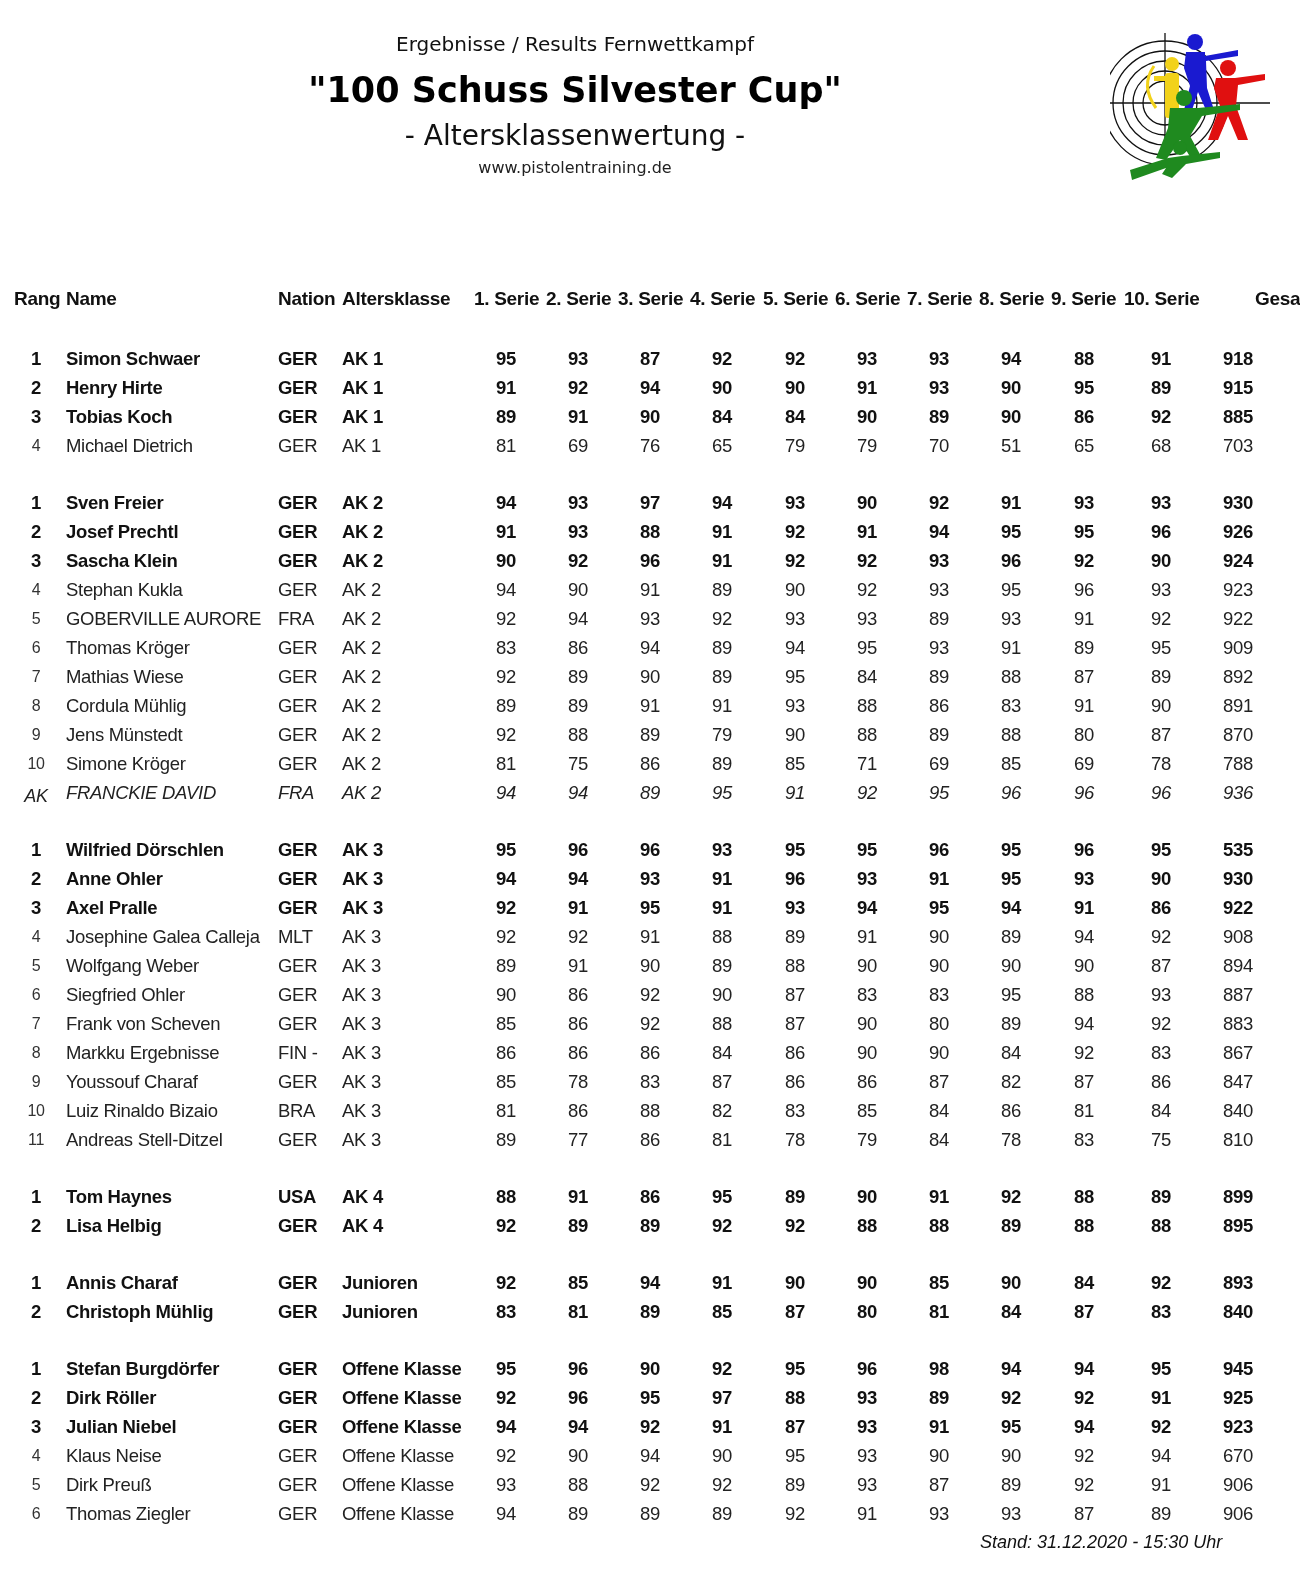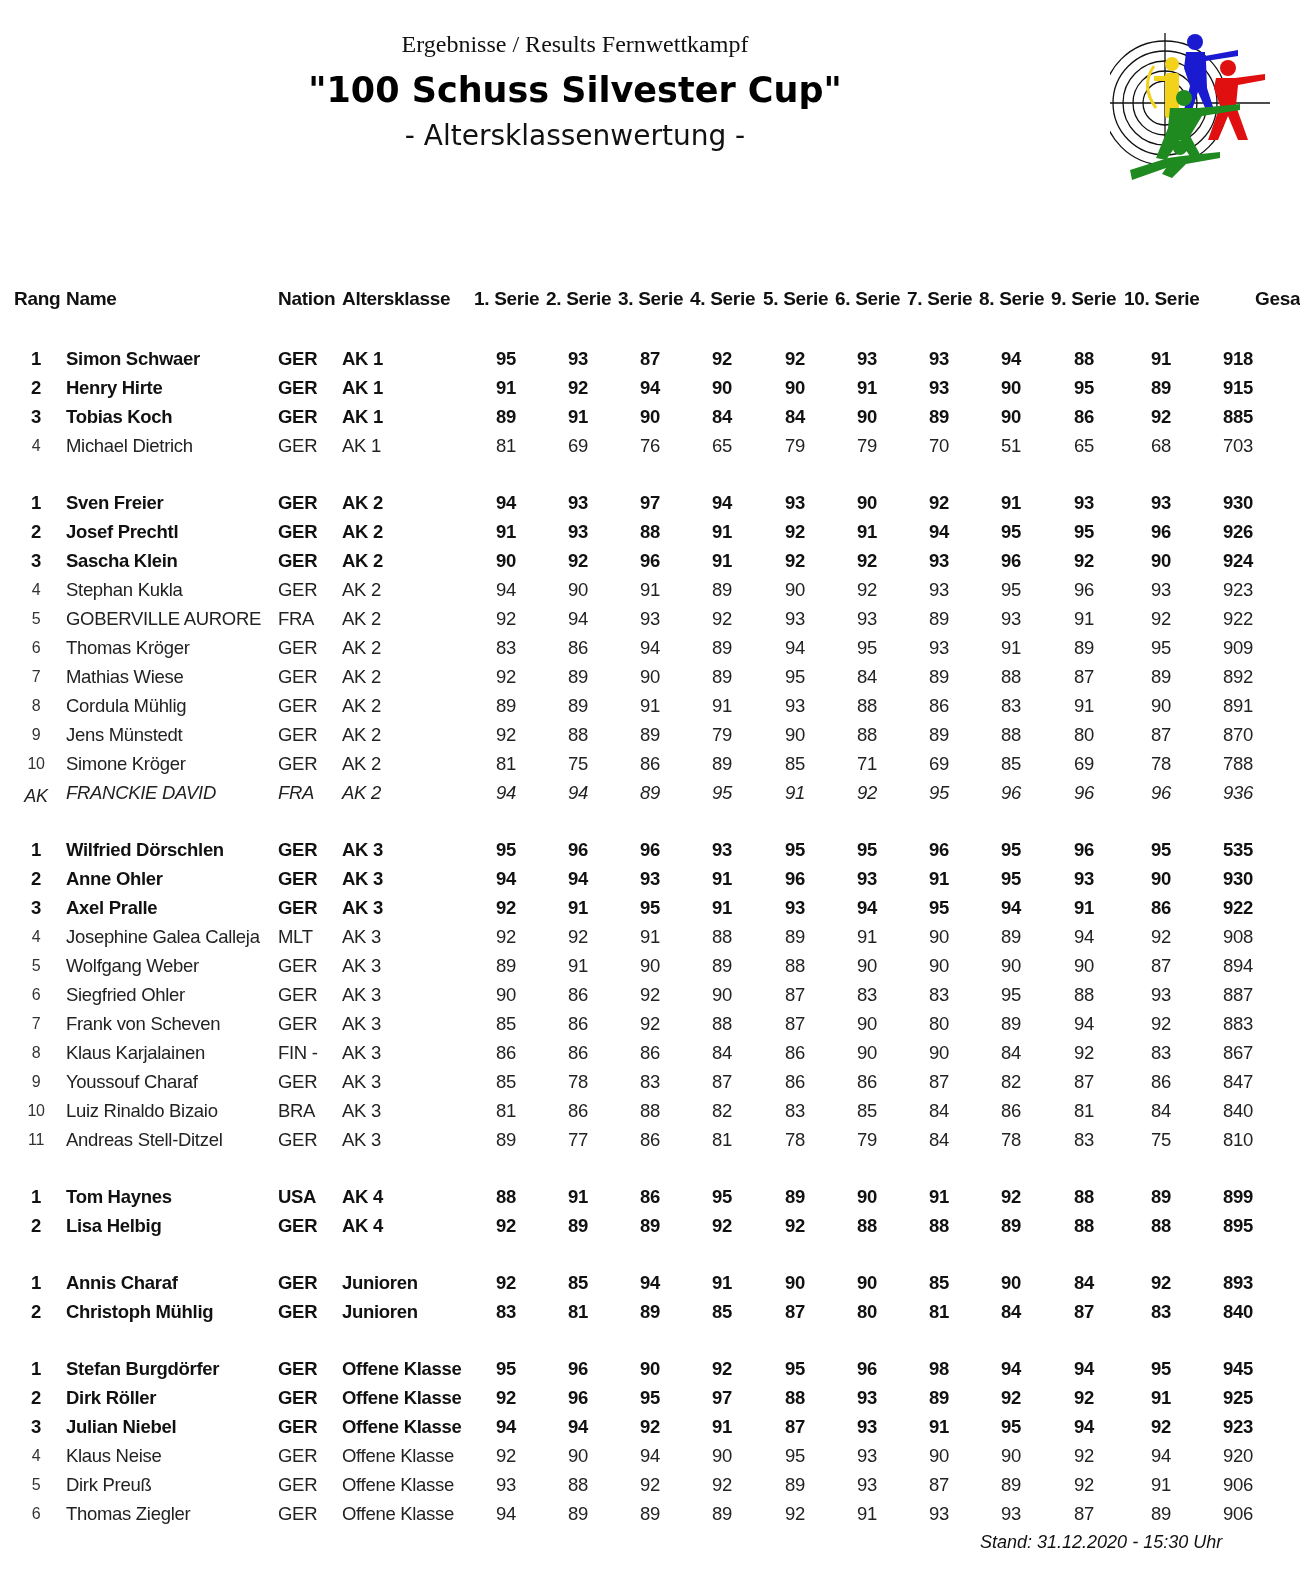--- a/index.html
+++ b/index.html
@@ -1,18 +1,18 @@
 <!DOCTYPE html>
 <html><head>
 <meta charset="utf-8">
 <style>
   html, body { margin: 0; padding: 0; background: #ffffff; }
   body { width: 1300px; height: 1595px; position: relative; overflow: hidden; color: #111; font-family: "Liberation Sans", sans-serif; }
   .header { position: absolute; left: 300px; top: 24px; width: 550px; text-align: center; font-family: "DejaVu Sans", sans-serif; }
-  .h-line1 { font-size: 24px; line-height: 40px; color: #111; font-family: Liberation Serif, serif; }
+  .h-line1 { font-size: 20px; line-height: 40px; color: #111; }
   .h-line2 { font-size: 35px; line-height: 52px; font-weight: bold; color: #000; }
   .h-line3 { font-size: 28px; line-height: 40px; color: #111; }
   .h-line4 { font-size: 16px; line-height: 24px; color: #222; }
   .logo { position: absolute; left: 1110px; top: 28px; width: 180px; height: 170px; }
 
   .table { position: absolute; left: 0; top: 258px; width: 1300px; font-family: "Liberation Sans", sans-serif; }
   .row { position: relative; height: 29px; font-size: 18.5px; letter-spacing: -0.3px; }
   .row > span { position: absolute; top: 4px; white-space: nowrap; }
   .hdr { height: 34px; font-weight: bold; font-size: 19px; margin-top: 28px; }
   .hdr > span { top: 2px; }
@@ -36,20 +36,21 @@
   .italic > .c-rang { font-size: 18px; top: 8px; }
   .footer { position: absolute; left: 980px; top: 1532px; font-style: italic; font-size: 18px; color: #111; font-family: "Liberation Sans", sans-serif; }
 </style>
 </head>
 <body>
 
 <div class="header">
   <div class="h-line1">Ergebnisse / Results Fernwettkampf</div>
   <div class="h-line2">"100 Schuss Silvester Cup"</div>
   <div class="h-line3">- Altersklassenwertung -</div>
+  <div class="h-line4">www.pistolentraining.de</div>
 </div>
 
 <div class="logo">
   <svg width="180" height="170" viewBox="0 0 180 170">
     <g fill="none" stroke="#111" stroke-width="1.3">
       <circle cx="55" cy="75" r="62"></circle>
       <circle cx="55" cy="75" r="52"></circle>
       <circle cx="55" cy="75" r="42"></circle>
       <circle cx="55" cy="75" r="32"></circle>
       <circle cx="55" cy="75" r="22"></circle>
@@ -467,21 +468,21 @@
         <span class="c-s s4">87</span>
         <span class="c-s s5">90</span>
         <span class="c-s s6">80</span>
         <span class="c-s s7">89</span>
         <span class="c-s s8">94</span>
         <span class="c-s s9">92</span>
         <span class="c-tot">883</span>
       </div>
       <div class="row normal">
         <span class="c-rang">8</span>
-        <span class="c-name">Klaus Karjalainen</span>
+        <span class="c-name">Markku Ergebnisse</span>
         <span class="c-nat">FIN -</span>
         <span class="c-ak">AK 3</span>
         <span class="c-s s0">86</span>
         <span class="c-s s1">86</span>
         <span class="c-s s2">86</span>
         <span class="c-s s3">84</span>
         <span class="c-s s4">86</span>
         <span class="c-s s5">90</span>
         <span class="c-s s6">90</span>
         <span class="c-s s7">84</span>
@@ -670,21 +671,21 @@
         <span class="c-s s0">92</span>
         <span class="c-s s1">90</span>
         <span class="c-s s2">94</span>
         <span class="c-s s3">90</span>
         <span class="c-s s4">95</span>
         <span class="c-s s5">93</span>
         <span class="c-s s6">90</span>
         <span class="c-s s7">90</span>
         <span class="c-s s8">92</span>
         <span class="c-s s9">94</span>
-        <span class="c-tot">920</span>
+        <span class="c-tot">670</span>
       </div>
       <div class="row normal">
         <span class="c-rang">5</span>
         <span class="c-name">Dirk Preuß</span>
         <span class="c-nat">GER</span>
         <span class="c-ak">Offene Klasse</span>
         <span class="c-s s0">93</span>
         <span class="c-s s1">88</span>
         <span class="c-s s2">92</span>
         <span class="c-s s3">92</span>

